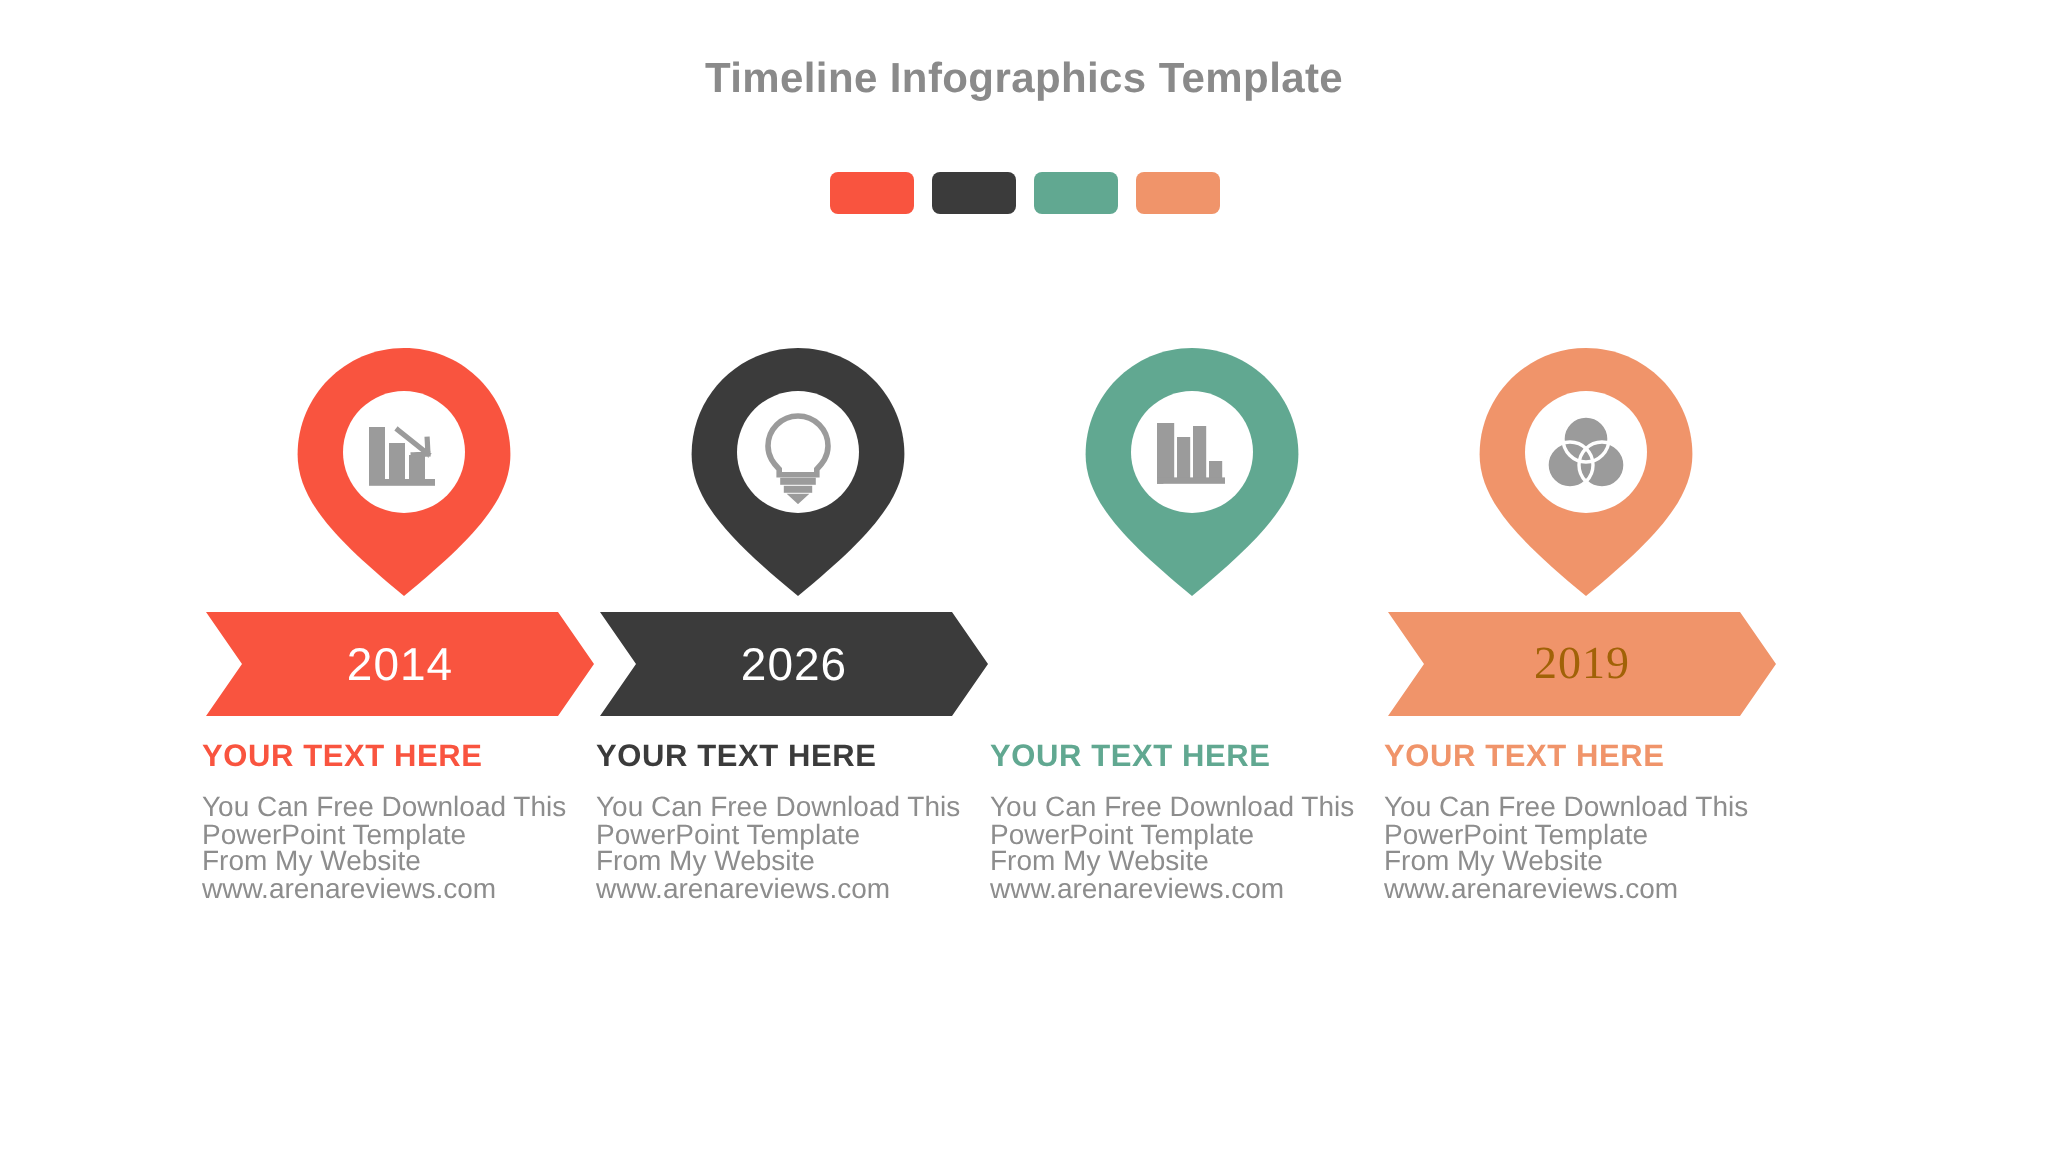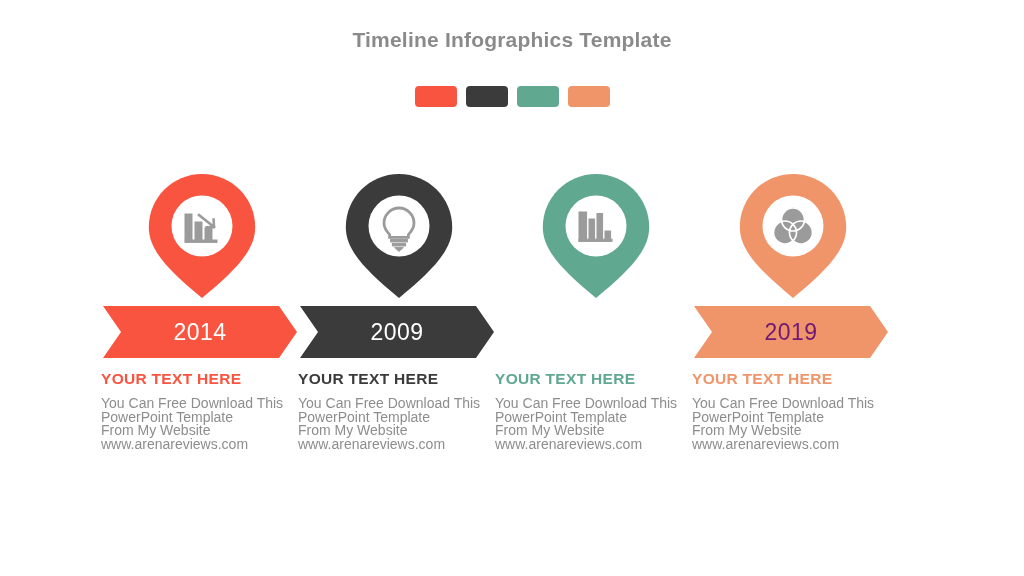--- a/index.html
+++ b/index.html
@@ -194,21 +194,21 @@
             <rect x="19.4" y="43.4" width="13.2" height="2.5"></rect>
             <path d="M21.6 47.4 L30.4 47.4 L26 51.4 Z"></path>
           </g>
         </svg>
       </div>
     </div>
     <div class="chev-wrap">
       <svg viewBox="0 0 212 52">
         <path class="chev-path" d="M0 0 L176 0 L194 26 L176 52 L0 52 L18 26 Z" fill="#3b3b3b"></path>
       </svg>
-      <div class="chev-year" style="color: rgb(255, 255, 255);">2009</div>
+      <div class="chev-year" style="color: rgb(255, 255, 255);">2026</div>
     </div>
     <div class="txt">
       <div class="txt-head" style="color: rgb(59, 59, 59);">YOUR TEXT HERE</div>
       <div class="txt-body" style="color: rgb(141, 141, 141);">
         <div>You Can Free Download This</div>
         <div>PowerPoint Template</div>
         <div>From My Website</div>
         <div>www.arenareviews.com</div>
       </div>
     </div>
@@ -260,21 +260,21 @@
             <circle cx="18" cy="32.5" r="11.5" fill="none" stroke="#ffffff" stroke-width="1.7"></circle>
             <circle cx="34" cy="32.5" r="11.5" fill="none" stroke="#ffffff" stroke-width="1.7"></circle>
           </g>
         </svg>
       </div>
     </div>
     <div class="chev-wrap">
       <svg viewBox="0 0 212 52">
         <path class="chev-path" d="M0 0 L176 0 L194 26 L176 52 L0 52 L18 26 Z" fill="#f0946a"></path>
       </svg>
-      <div class="chev-year" style="color: #701a75;">2019</div>
+      <div class="chev-year" style="color: #a16207; font-family: Liberation Serif, serif;">2019</div>
     </div>
     <div class="txt">
       <div class="txt-head" style="color: rgb(240, 148, 106);">YOUR TEXT HERE</div>
       <div class="txt-body" style="color: rgb(141, 141, 141);">
         <div>You Can Free Download This</div>
         <div>PowerPoint Template</div>
         <div>From My Website</div>
         <div>www.arenareviews.com</div>
       </div>
     </div>

